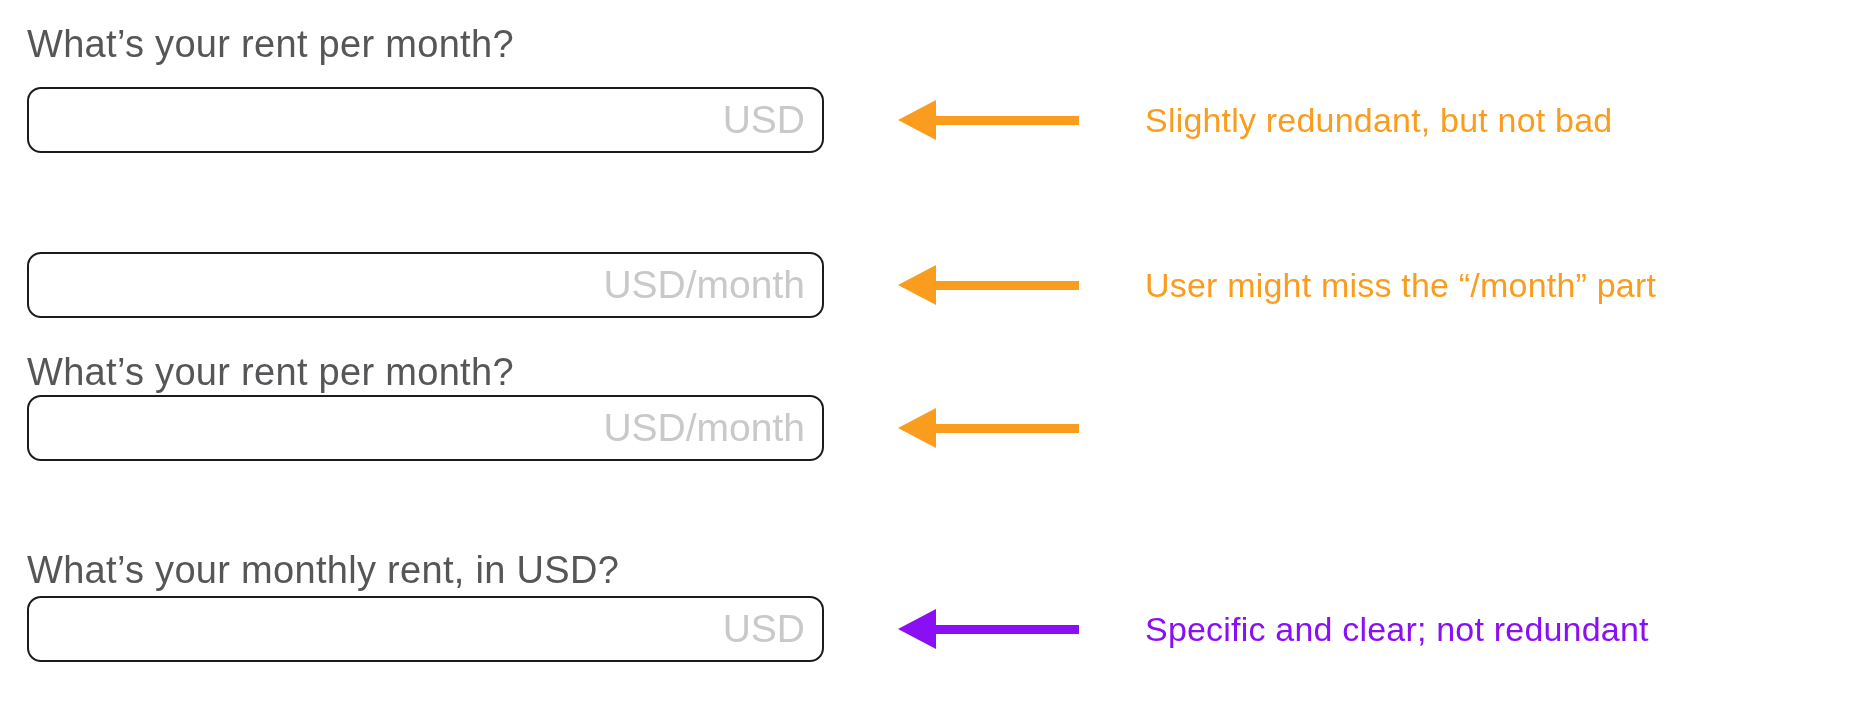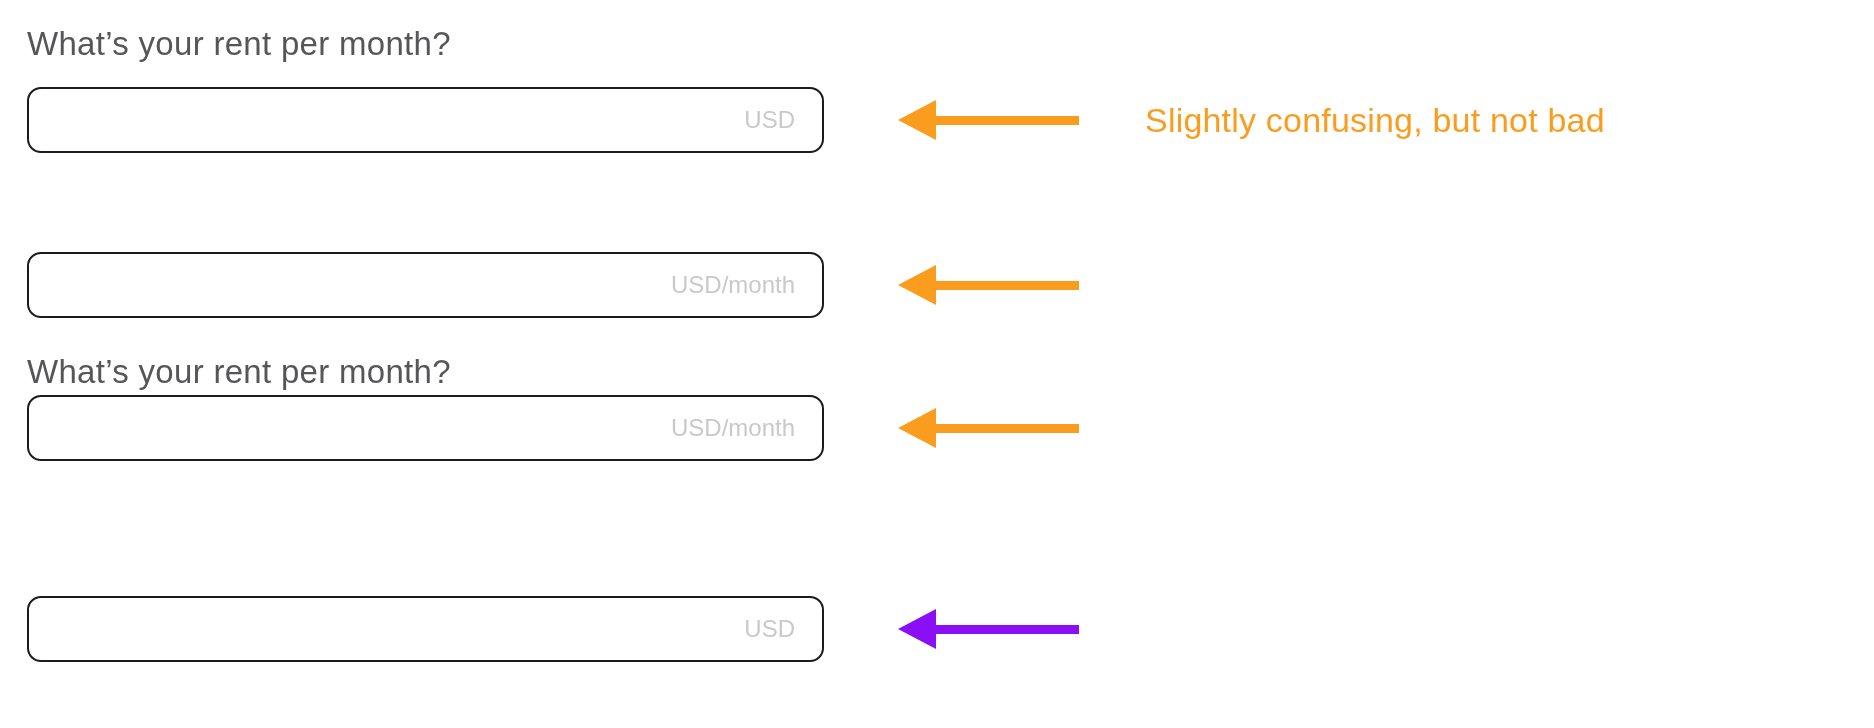--- a/index.html
+++ b/index.html
@@ -19,40 +19,40 @@
     width: 1874px;
     height: 728px;
     background: #ffffff;
     overflow: hidden;
   }
   .field-label {
     position: absolute;
     left: 27px;
     height: 40px;
     line-height: 40px;
-    font-size: 33px;
+    font-size: 38px;
     font-weight: 300;
     letter-spacing: 0.3px;
     color: var(--label);
     white-space: nowrap;
   }
   .text-input {
     position: absolute;
     left: 27px;
     width: 797px;
     height: 66px;
     border: 2px solid var(--border);
     border-radius: 14px;
     background: #ffffff;
     font-family: "Liberation Sans", sans-serif;
-    font-size: 24px;
+    font-size: 39px;
     font-weight: 300;
     color: #333333;
     text-align: right;
-    padding: 0 27px;
+    padding: 0 17px;
     outline: none;
   }
   .text-input::placeholder {
     color: var(--placeholder);
     opacity: 1;
     font-weight: 300;
   }
   .arrow {
     position: absolute;
     left: 898px;
@@ -93,34 +93,37 @@
 <body>
 
 <div id="canvas">
 
   <div class="field-label" style="top:24px">What’s your rent per month?</div>
   <input class="text-input" style="top: 87px;" type="text" placeholder="USD">
   <div class="arrow warning" style="top:100px">
     <span class="arrow-head"></span>
     <span class="arrow-shaft"></span>
   </div>
-  <div class="annotation warning" style="top:100px">Slightly confusing, but not bad</div>
+  <div class="annotation warning" style="top:100px">Slightly redundant, but not bad</div>
 
   <input class="text-input" style="top: 252px;" type="text" placeholder="USD/month">
   <div class="arrow warning" style="top:265px">
     <span class="arrow-head"></span>
     <span class="arrow-shaft"></span>
   </div>
+  <div class="annotation warning" style="top:265px">User might miss the “/month” part</div>
 
   <div class="field-label" style="top:352px">What’s your rent per month?</div>
   <input class="text-input" style="top: 395px;" type="text" placeholder="USD/month">
   <div class="arrow warning" style="top:408px">
     <span class="arrow-head"></span>
     <span class="arrow-shaft"></span>
   </div>
 
+  <div class="field-label" style="top:550px">What’s your monthly rent, in USD?</div>
   <input class="text-input" style="top: 596px;" type="text" placeholder="USD">
   <div class="arrow good" style="top:609px">
     <span class="arrow-head"></span>
     <span class="arrow-shaft"></span>
   </div>
+  <div class="annotation good" style="top:609px">Specific and clear; not redundant</div>
 
 </div>
 
 </body></html>

